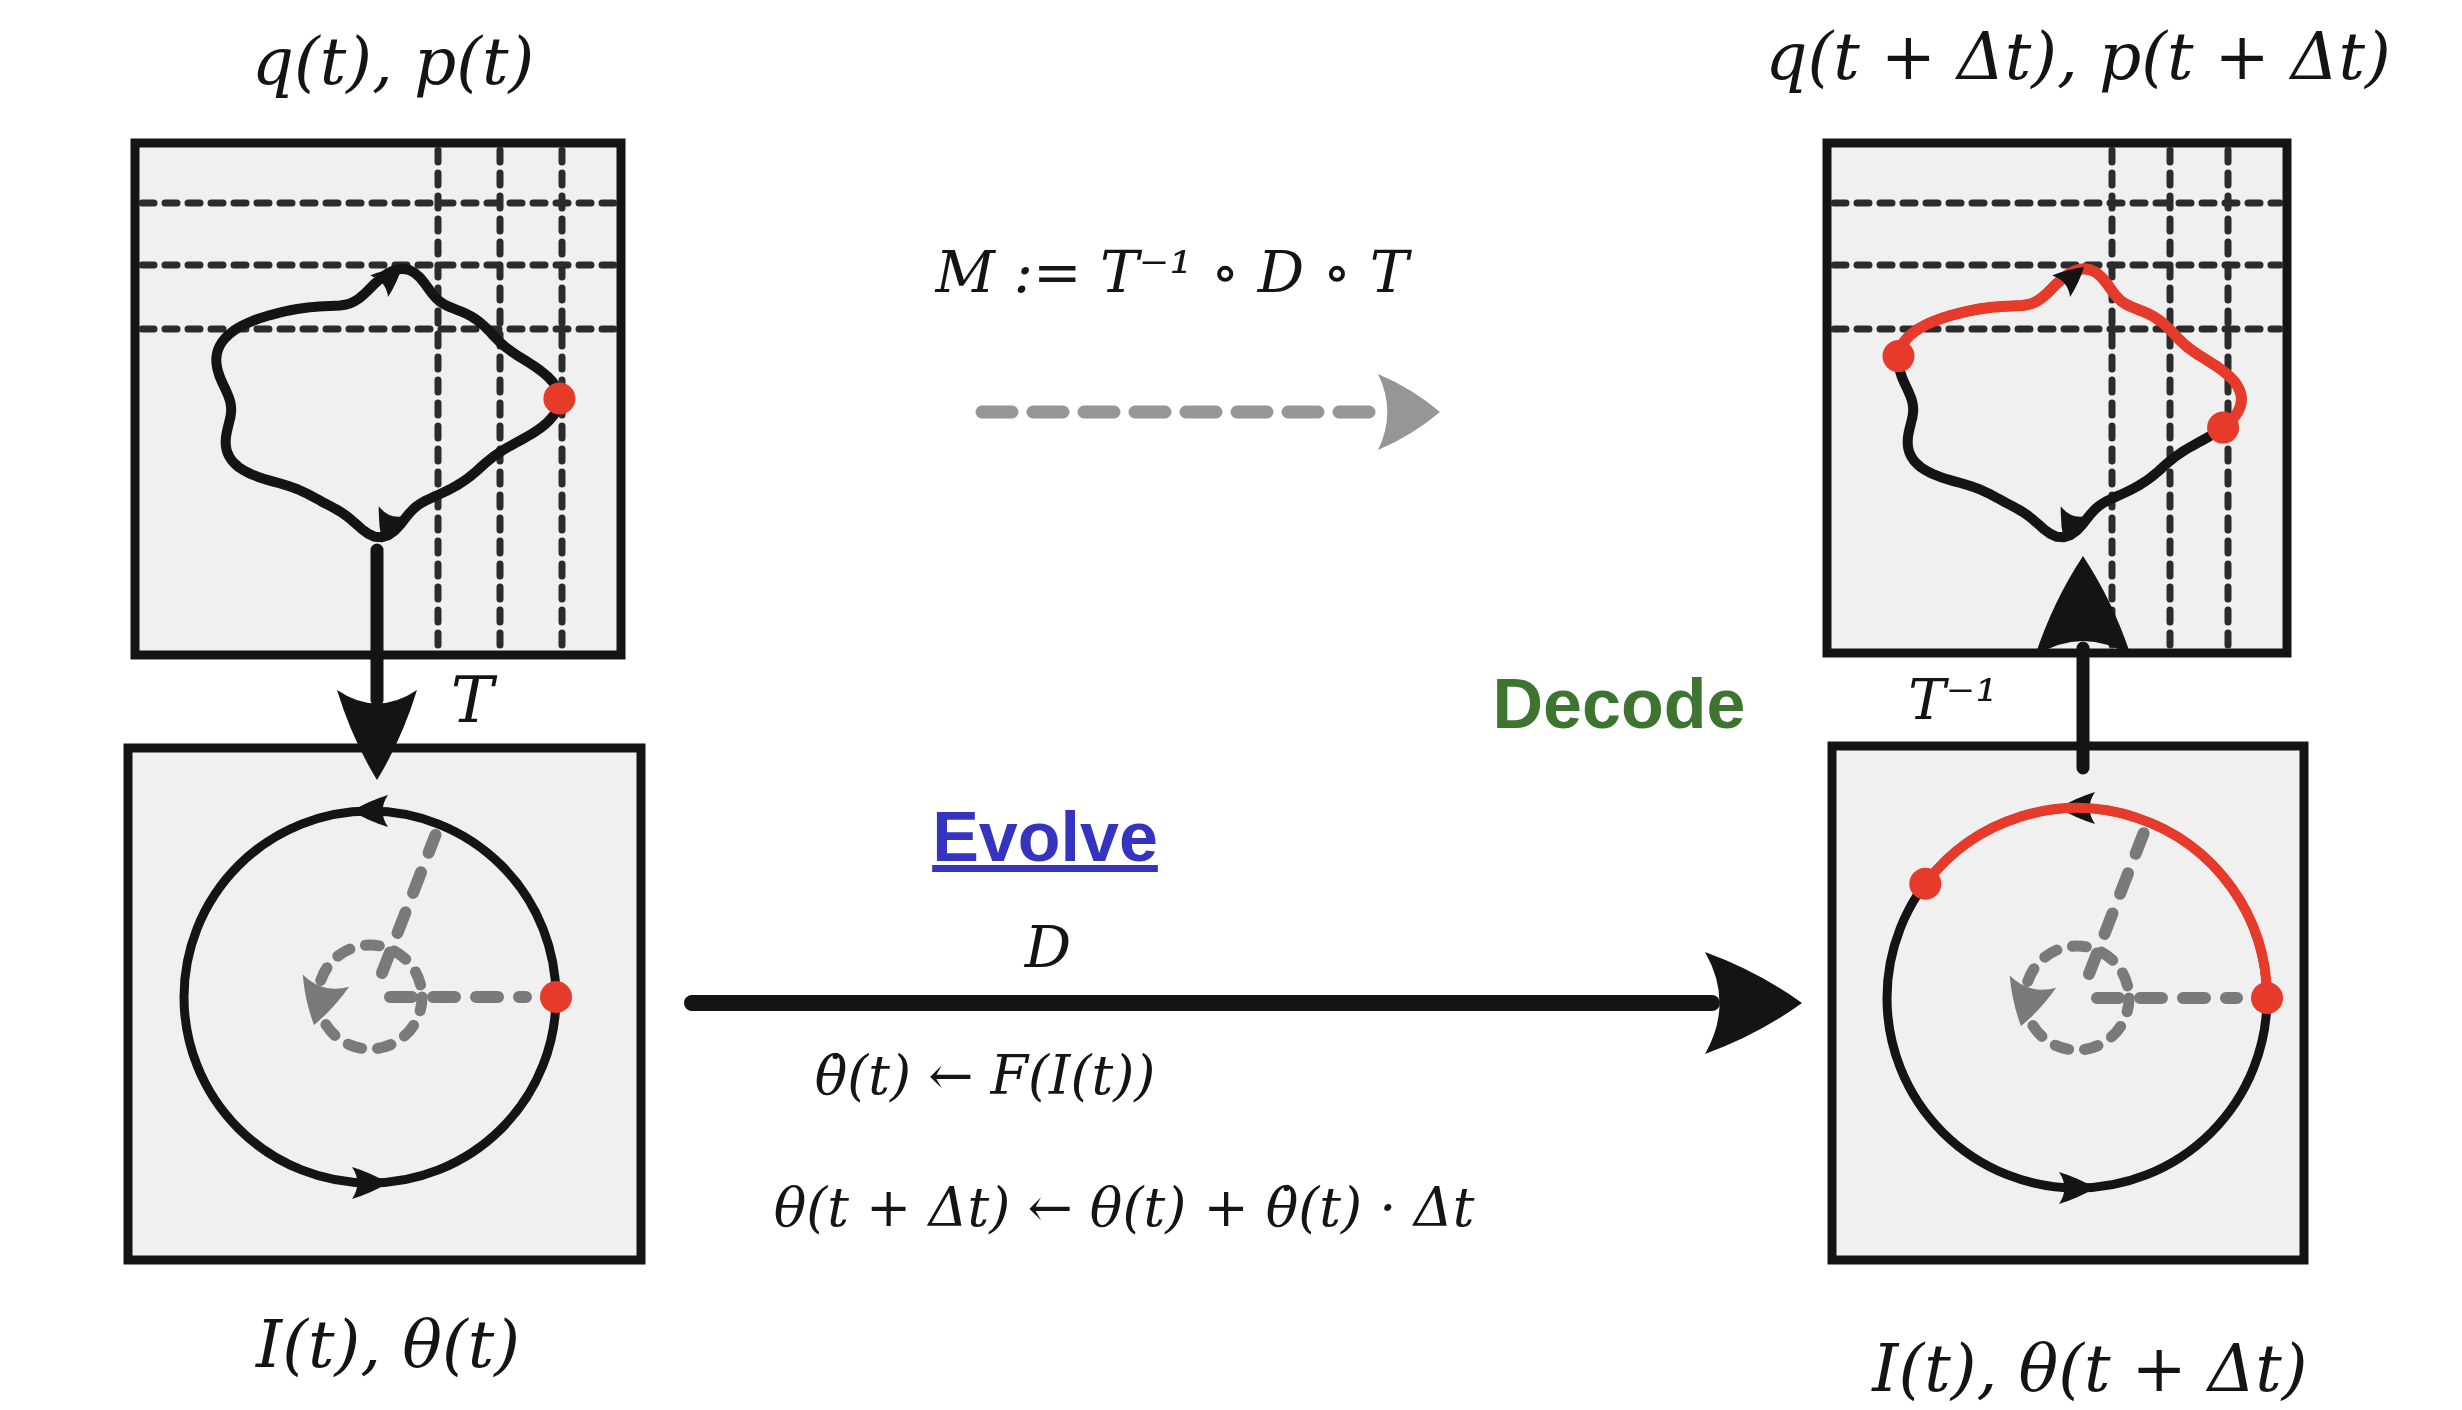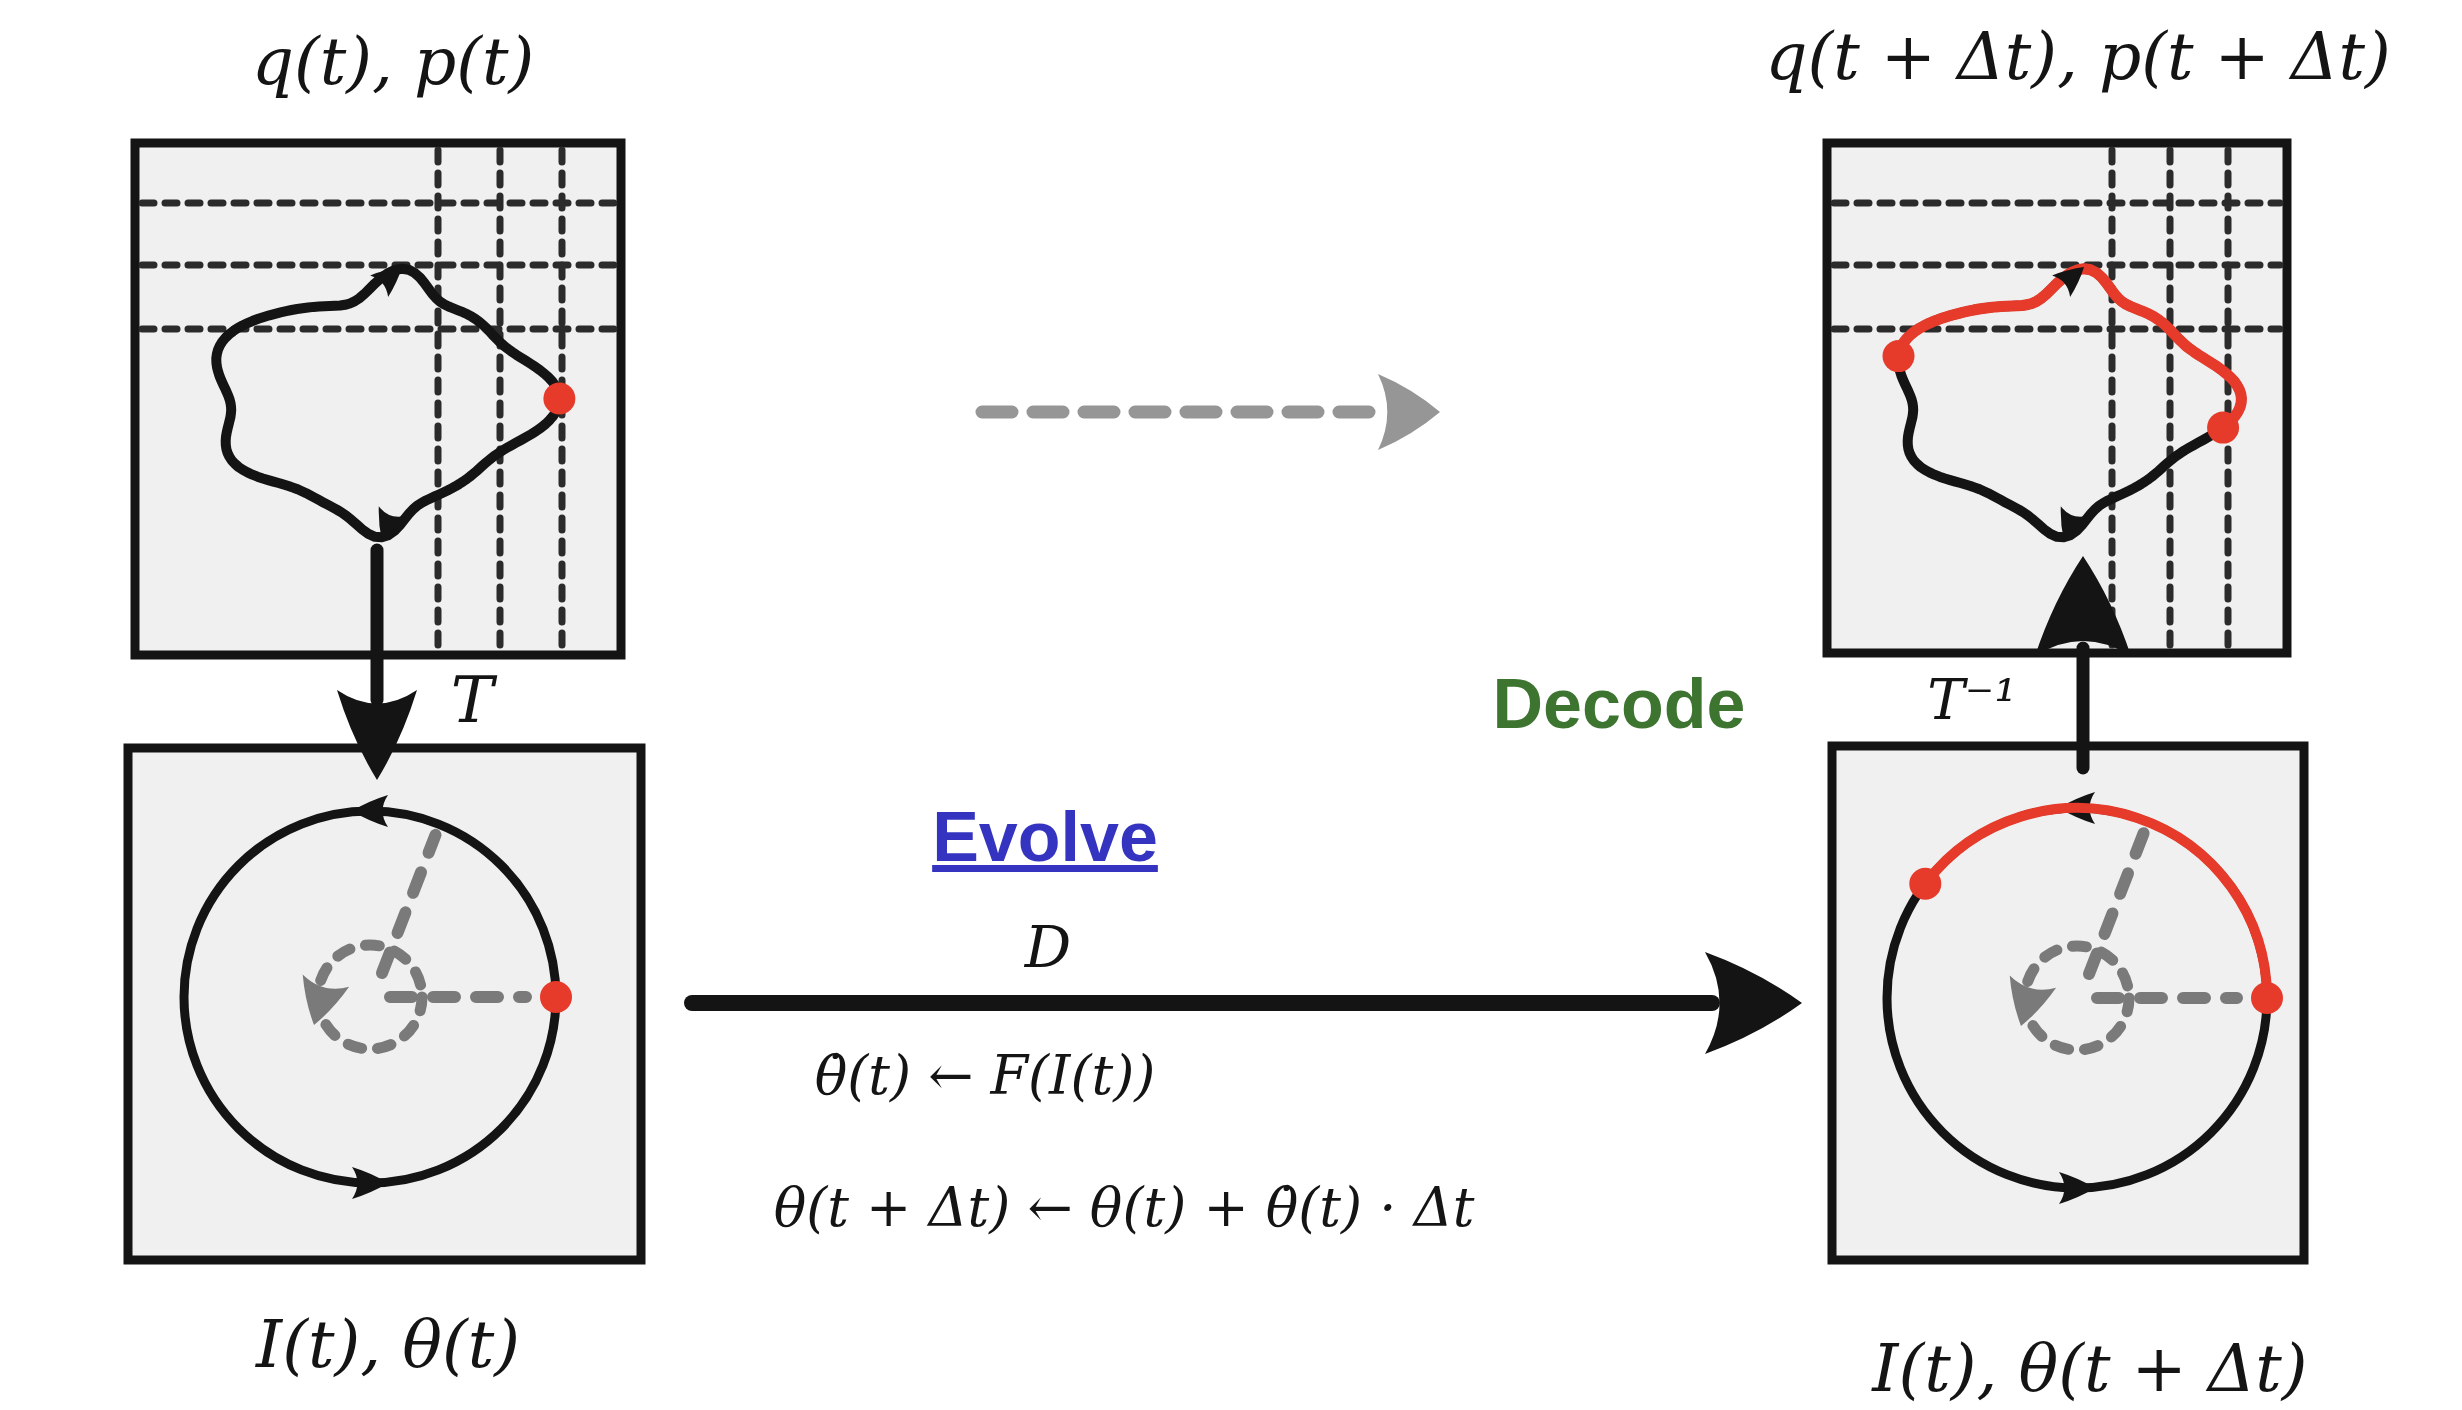--- a/index.html
+++ b/index.html
@@ -93,29 +93,30 @@
     </svg>
 
   <div class="lbl math" style="left:393px;top:62px;font-size:66px;">q(t), p(t)</div>
 
   <div class="lbl math" style="left:2078px;top:57px;font-size:66px;">q(t + Δt), p(t + Δt)</div>
 
   <div class="lbl math" style="left:388px;top:1345px;font-size:66px;">I(t), θ(t)</div>
 
   <div class="lbl math" style="left:2090px;top:1342px;font-size:66px;margin-top:27px;">I(t), θ(t + Δt)</div>
 
+  <div class="lbl math" style="left:1172px;top:272px;font-size:58px;">M := T⁻¹ ∘ D ∘ T</div>
 
 
   <div class="lbl op decode" style="left:1593px;top:704px;font-size:70px;margin-left:26px;">Decode</div>
 
   <div class="lbl op evolve" style="left:1045px;top:837px;font-size:70px;text-decoration:underline;">Evolve</div>
 
   <div class="lbl math" style="left:472px;top:700px;font-size:64px;">T</div>
 
-  <div class="lbl math" style="left:1953px;top:700px;font-size:56px;margin-left:19px;">T⁻¹</div>
+  <div class="lbl math" style="left:1953px;top:700px;font-size:56px;">T⁻¹</div>
 
   <div class="lbl math" style="left:1048px;top:947px;font-size:58px;">D</div>
 
   <div class="lbl math" style="left:985px;top:1076px;font-size:54px;">θ̇(t) ← F(I(t))</div>
 
   <div class="lbl math" style="left:1124px;top:1208px;font-size:54px;">θ(t + Δt) ← θ(t) + θ̇(t) · Δt</div>
 
 </div>
 
 </body></html>

